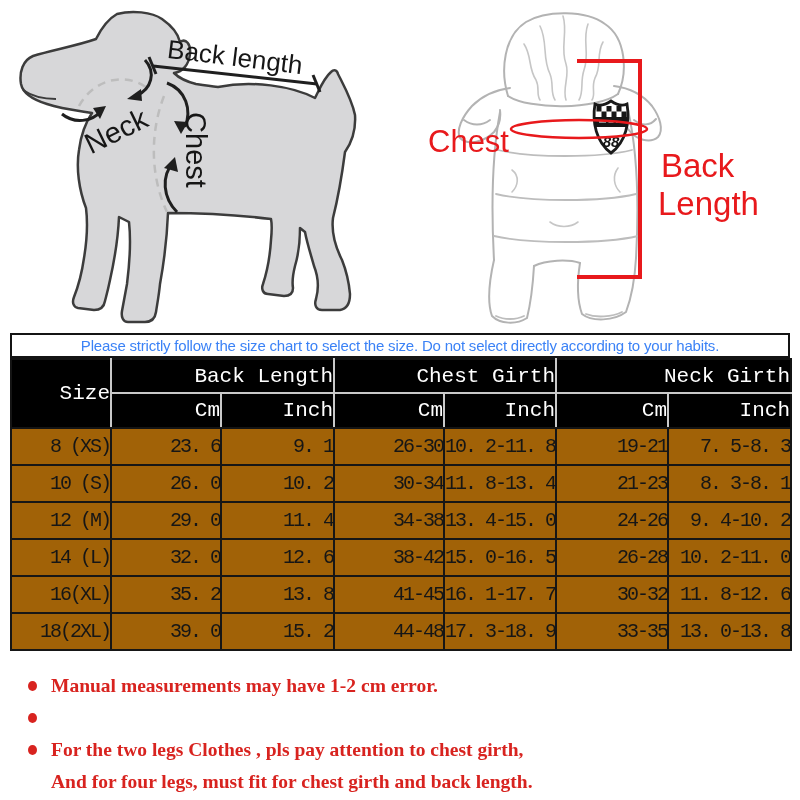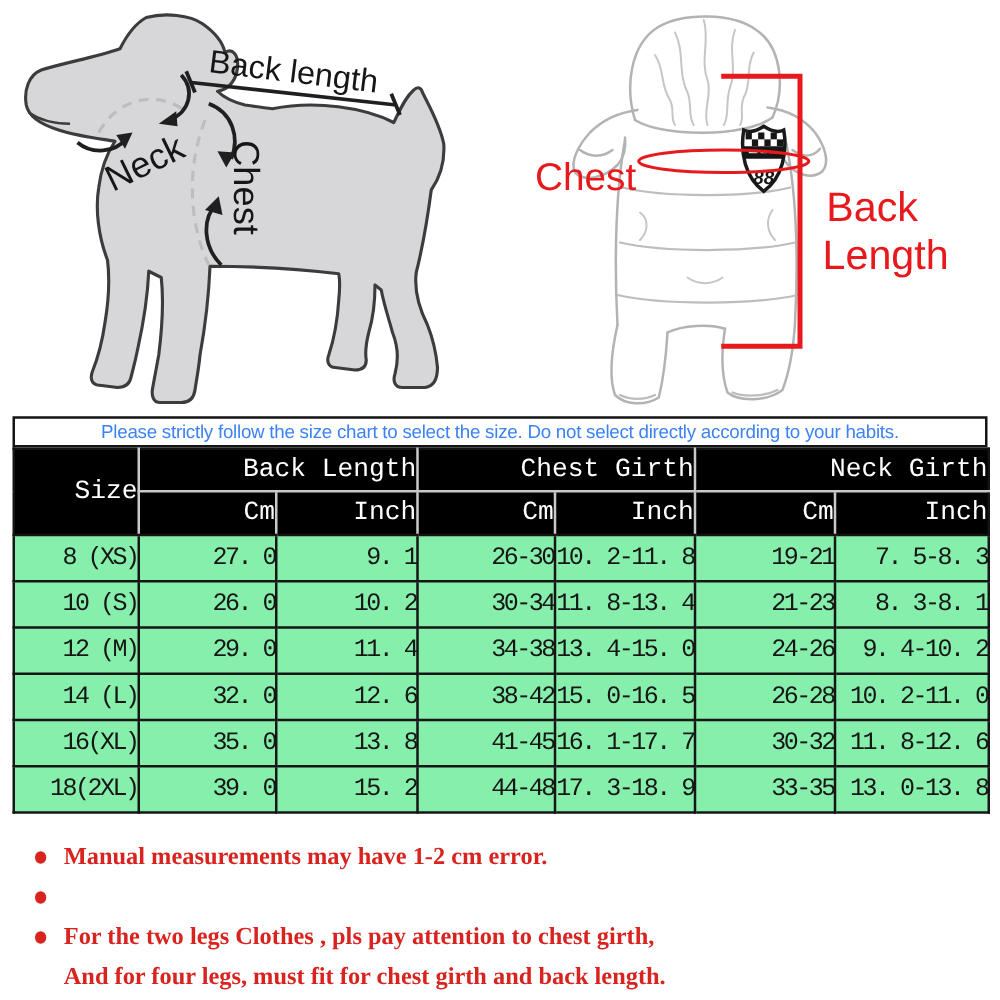--- a/index.html
+++ b/index.html
@@ -30,21 +30,21 @@
     background:#000; color:#fff; font-weight:normal; font-size:21px;
     border:2px solid #c9c9c9; padding:0;
   }
   table.size-table thead tr.group-row th { height:32px; }
   table.size-table thead tr.sub-row th   { height:33px; }
   table.size-table th.edge-l { border-left-color:#141414; }
   table.size-table th.edge-r { border-right-color:#141414; }
   table.size-table th.edge-t { border-top-color:#141414; }
   table.size-table tr.sub-row th, table.size-table th[rowspan] { border-bottom-color:#141414; }
   table.size-table td {
-    background:#86efac; border:2px solid #161616; padding:0;
+    background:#a16207; border:2px solid #161616; padding:0;
     height:35px; font-size:20px; letter-spacing:-2px; white-space:nowrap;
   }
 
   
   .notes {
     position:absolute; left:28px; top:670px; width:744px;
     color:#d8231f; font-family:"Liberation Serif", serif;
     font-weight:bold; font-size:19.5px;
   }
   .note-row { display:flex; align-items:center; height:32px; white-space:nowrap; }
@@ -202,21 +202,21 @@
         <th>Inch</th>
         <th>Cm</th>
         <th>Inch</th>
         <th>Cm</th>
         <th class="edge-r">Inch</th>
       </tr>
     </thead>
     <tbody>
       <tr>
         <td>8 (XS)</td>
-        <td>27. 0</td>
+        <td>23. 6</td>
         <td>9. 1</td>
         <td>26-30</td>
         <td>10. 2-11. 8</td>
         <td>19-21</td>
         <td>7. 5-8. 3</td>
       </tr>
       <tr>
         <td>10 (S)</td>
         <td>26. 0</td>
         <td>10. 2</td>
@@ -238,21 +238,21 @@
         <td>14 (L)</td>
         <td>32. 0</td>
         <td>12. 6</td>
         <td>38-42</td>
         <td>15. 0-16. 5</td>
         <td>26-28</td>
         <td>10. 2-11. 0</td>
       </tr>
       <tr>
         <td>16(XL)</td>
-        <td>35. 0</td>
+        <td>35. 2</td>
         <td>13. 8</td>
         <td>41-45</td>
         <td>16. 1-17. 7</td>
         <td>30-32</td>
         <td>11. 8-12. 6</td>
       </tr>
       <tr>
         <td>18(2XL)</td>
         <td>39. 0</td>
         <td>15. 2</td>

